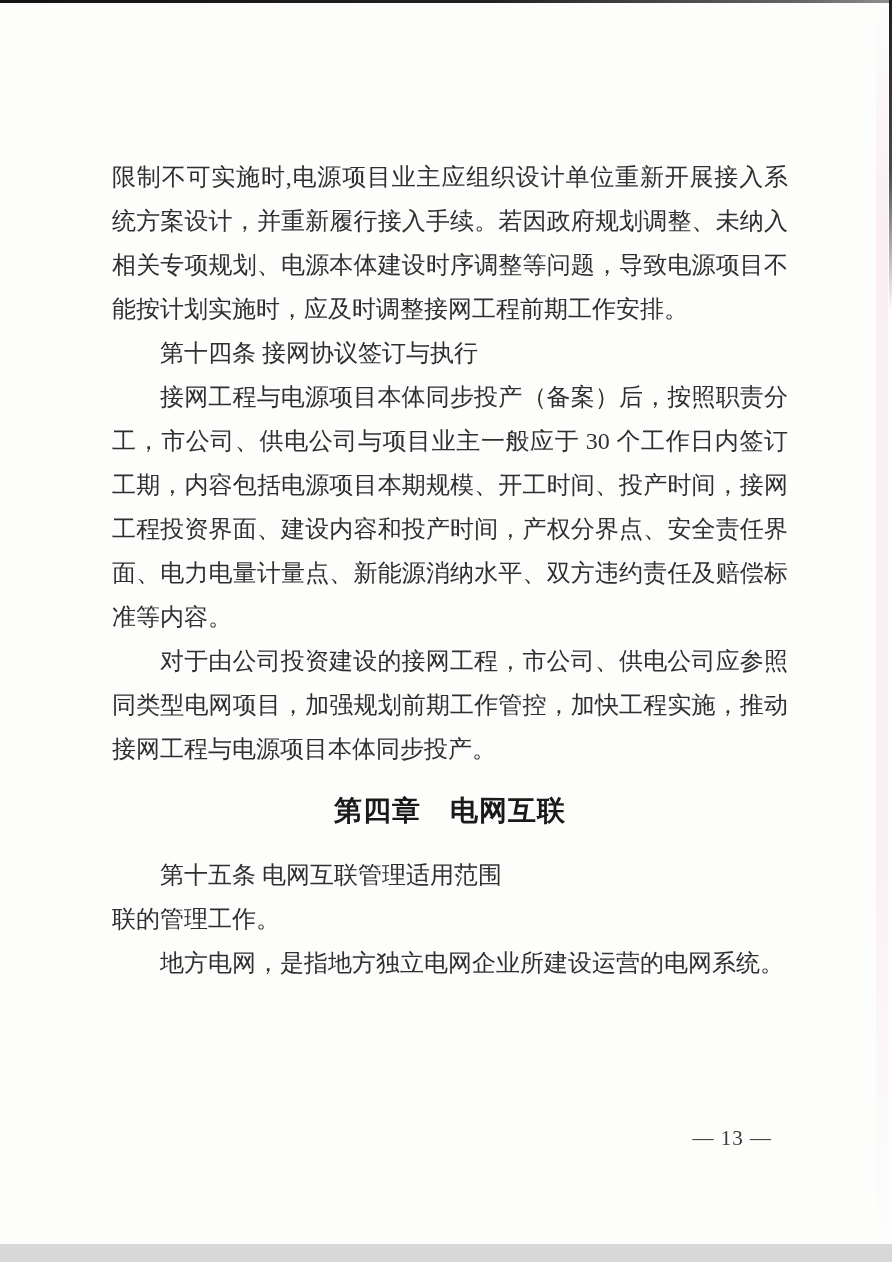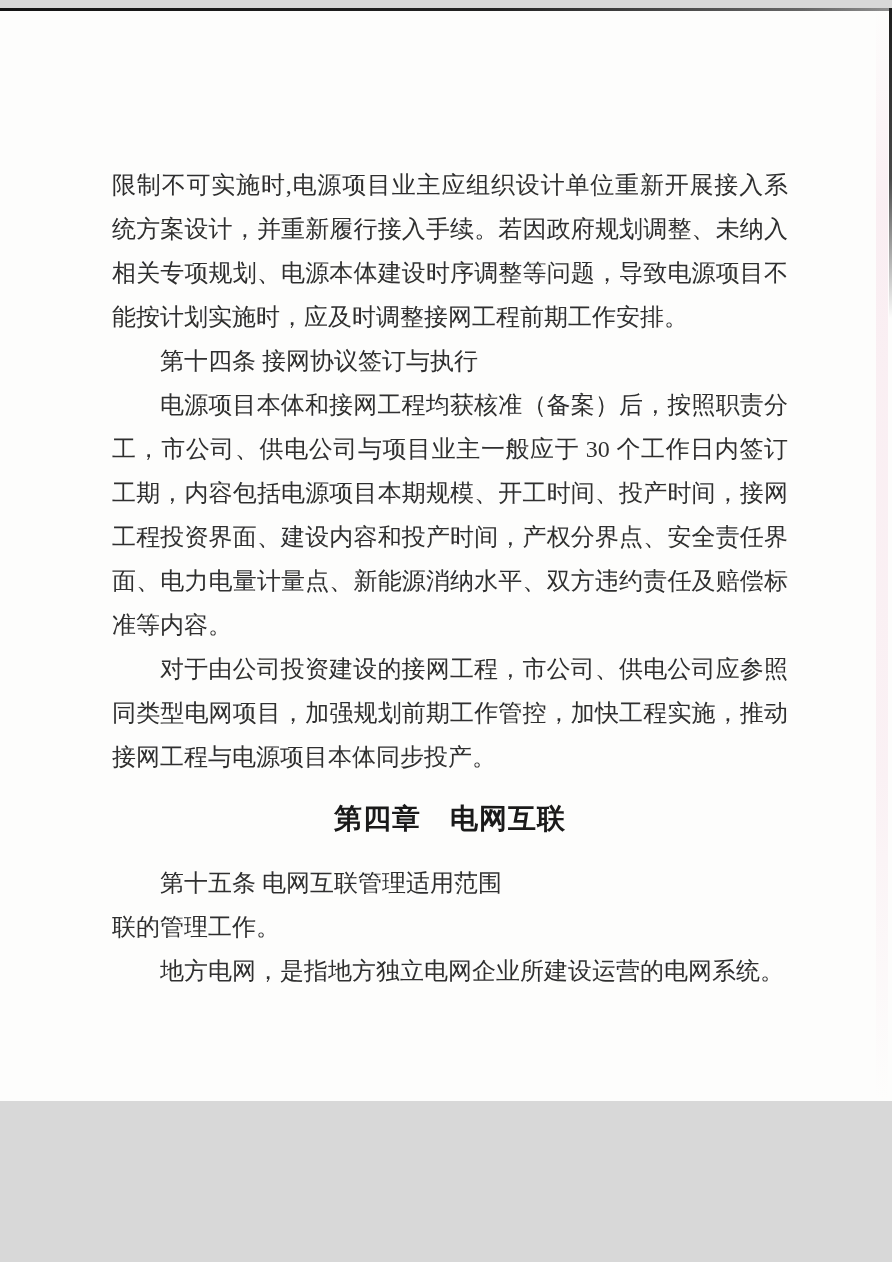--- a/index.html
+++ b/index.html
@@ -1,20 +1,20 @@
 <!DOCTYPE html>
 <html><head>
 <meta charset="utf-8">
 <style>
   html, body { margin: 0; padding: 0; background: #d8d8d8; }
   .page {
     position: relative;
     width: 892px;
-    height: 1093px;
-    margin: 8px auto;
+    height: 1244px;
+    margin: 0 auto;
     background: #fdfdfc;
     overflow: hidden;
     font-family: "Liberation Serif", "DejaVu Serif", serif;
   }
   
   .edge-top {
     position: absolute; left: 0; top: 0; width: 100%; height: 3px;
     background: linear-gradient(to right, #141414 0%, #222 55%, #666 90%, #909090 100%);
   }
   .edge-right {
@@ -80,21 +80,21 @@
   <div class="edge-top"></div>
   <div class="edge-right"></div>
   <div class="tint-band"></div>
 
   <main class="text-block">
     <p class="ln full">限制不可实施时,电源项目业主应组织设计单位重新开展接入系</p>
     <p class="ln full">统方案设计，并重新履行接入手续。若因政府规划调整、未纳入</p>
     <p class="ln full">相关专项规划、电源本体建设时序调整等问题，导致电源项目不</p>
     <p class="ln">能按计划实施时，应及时调整接网工程前期工作安排。</p>
     <p class="ln ind">第十四条 接网协议签订与执行</p>
-    <p class="ln ind full">电源项目本体和接网工程均获核准（备案）后，按照职责分</p>
+    <p class="ln ind full">接网工程与电源项目本体同步投产（备案）后，按照职责分</p>
     <p class="ln full">工，市公司、供电公司与项目业主一般应于 30 个工作日内签订</p>
     <p class="ln full">工期，内容包括电源项目本期规模、开工时间、投产时间，接网</p>
     <p class="ln full">工程投资界面、建设内容和投产时间，产权分界点、安全责任界</p>
     <p class="ln full">面、电力电量计量点、新能源消纳水平、双方违约责任及赔偿标</p>
     <p class="ln">准等内容。</p>
     <p class="ln ind full">对于由公司投资建设的接网工程，市公司、供电公司应参照</p>
     <p class="ln full">同类型电网项目，加强规划前期工作管控，加快工程实施，推动</p>
     <p class="ln">接网工程与电源项目本体同步投产。</p>
 
     <h2 class="chapter">第四章　电网互联</h2>

